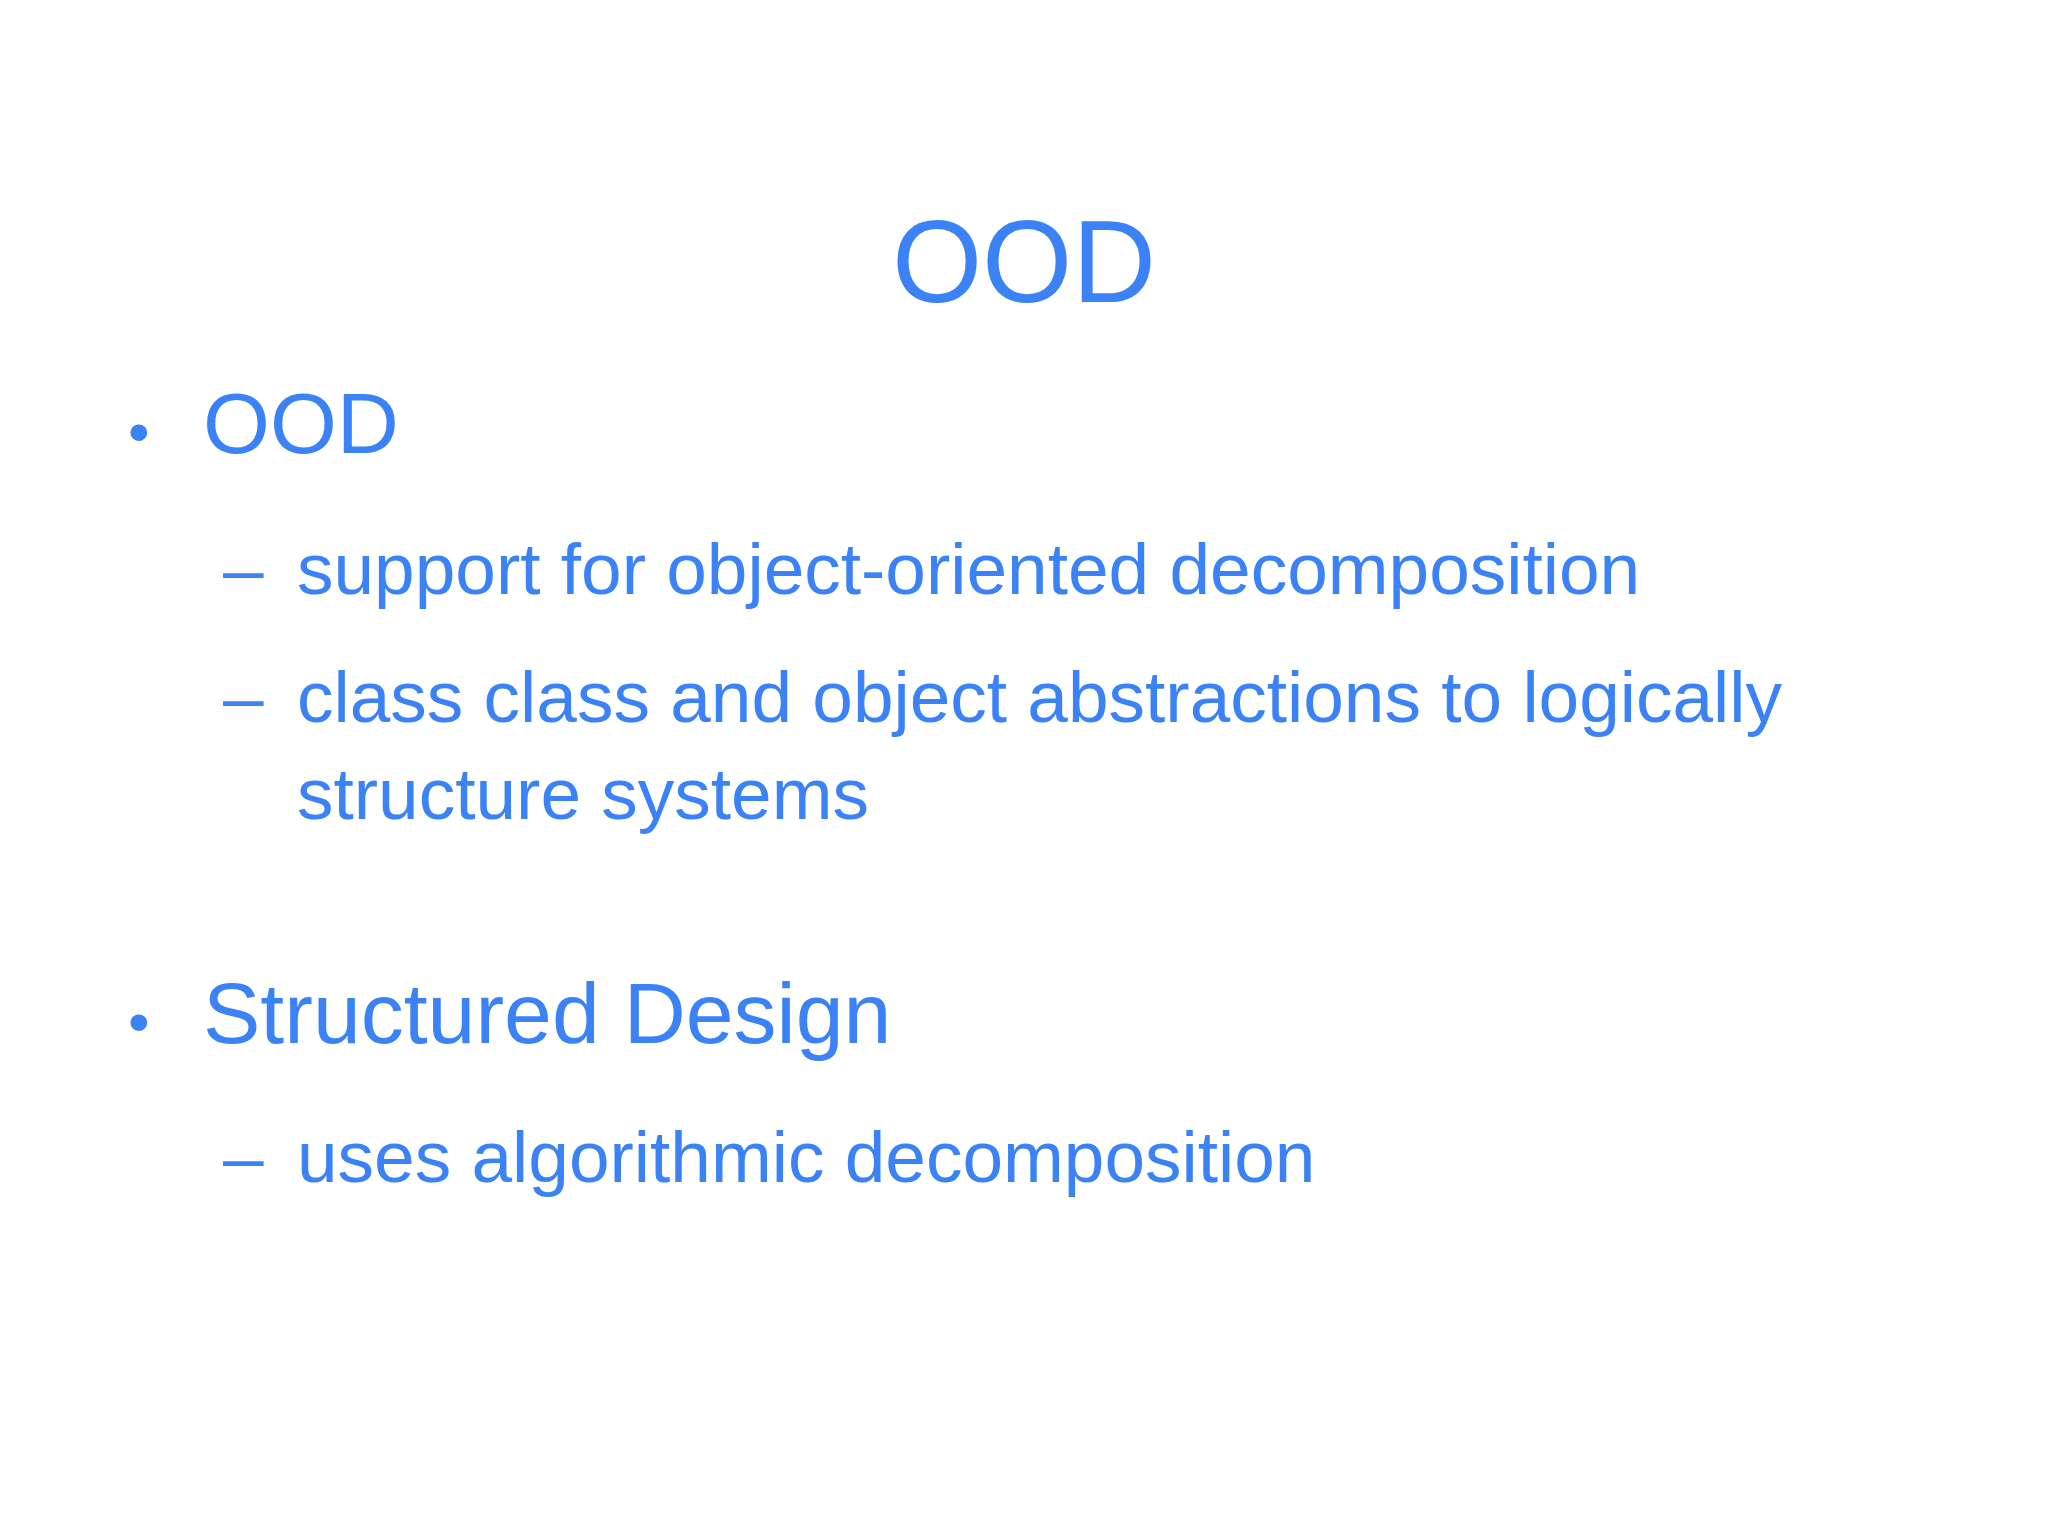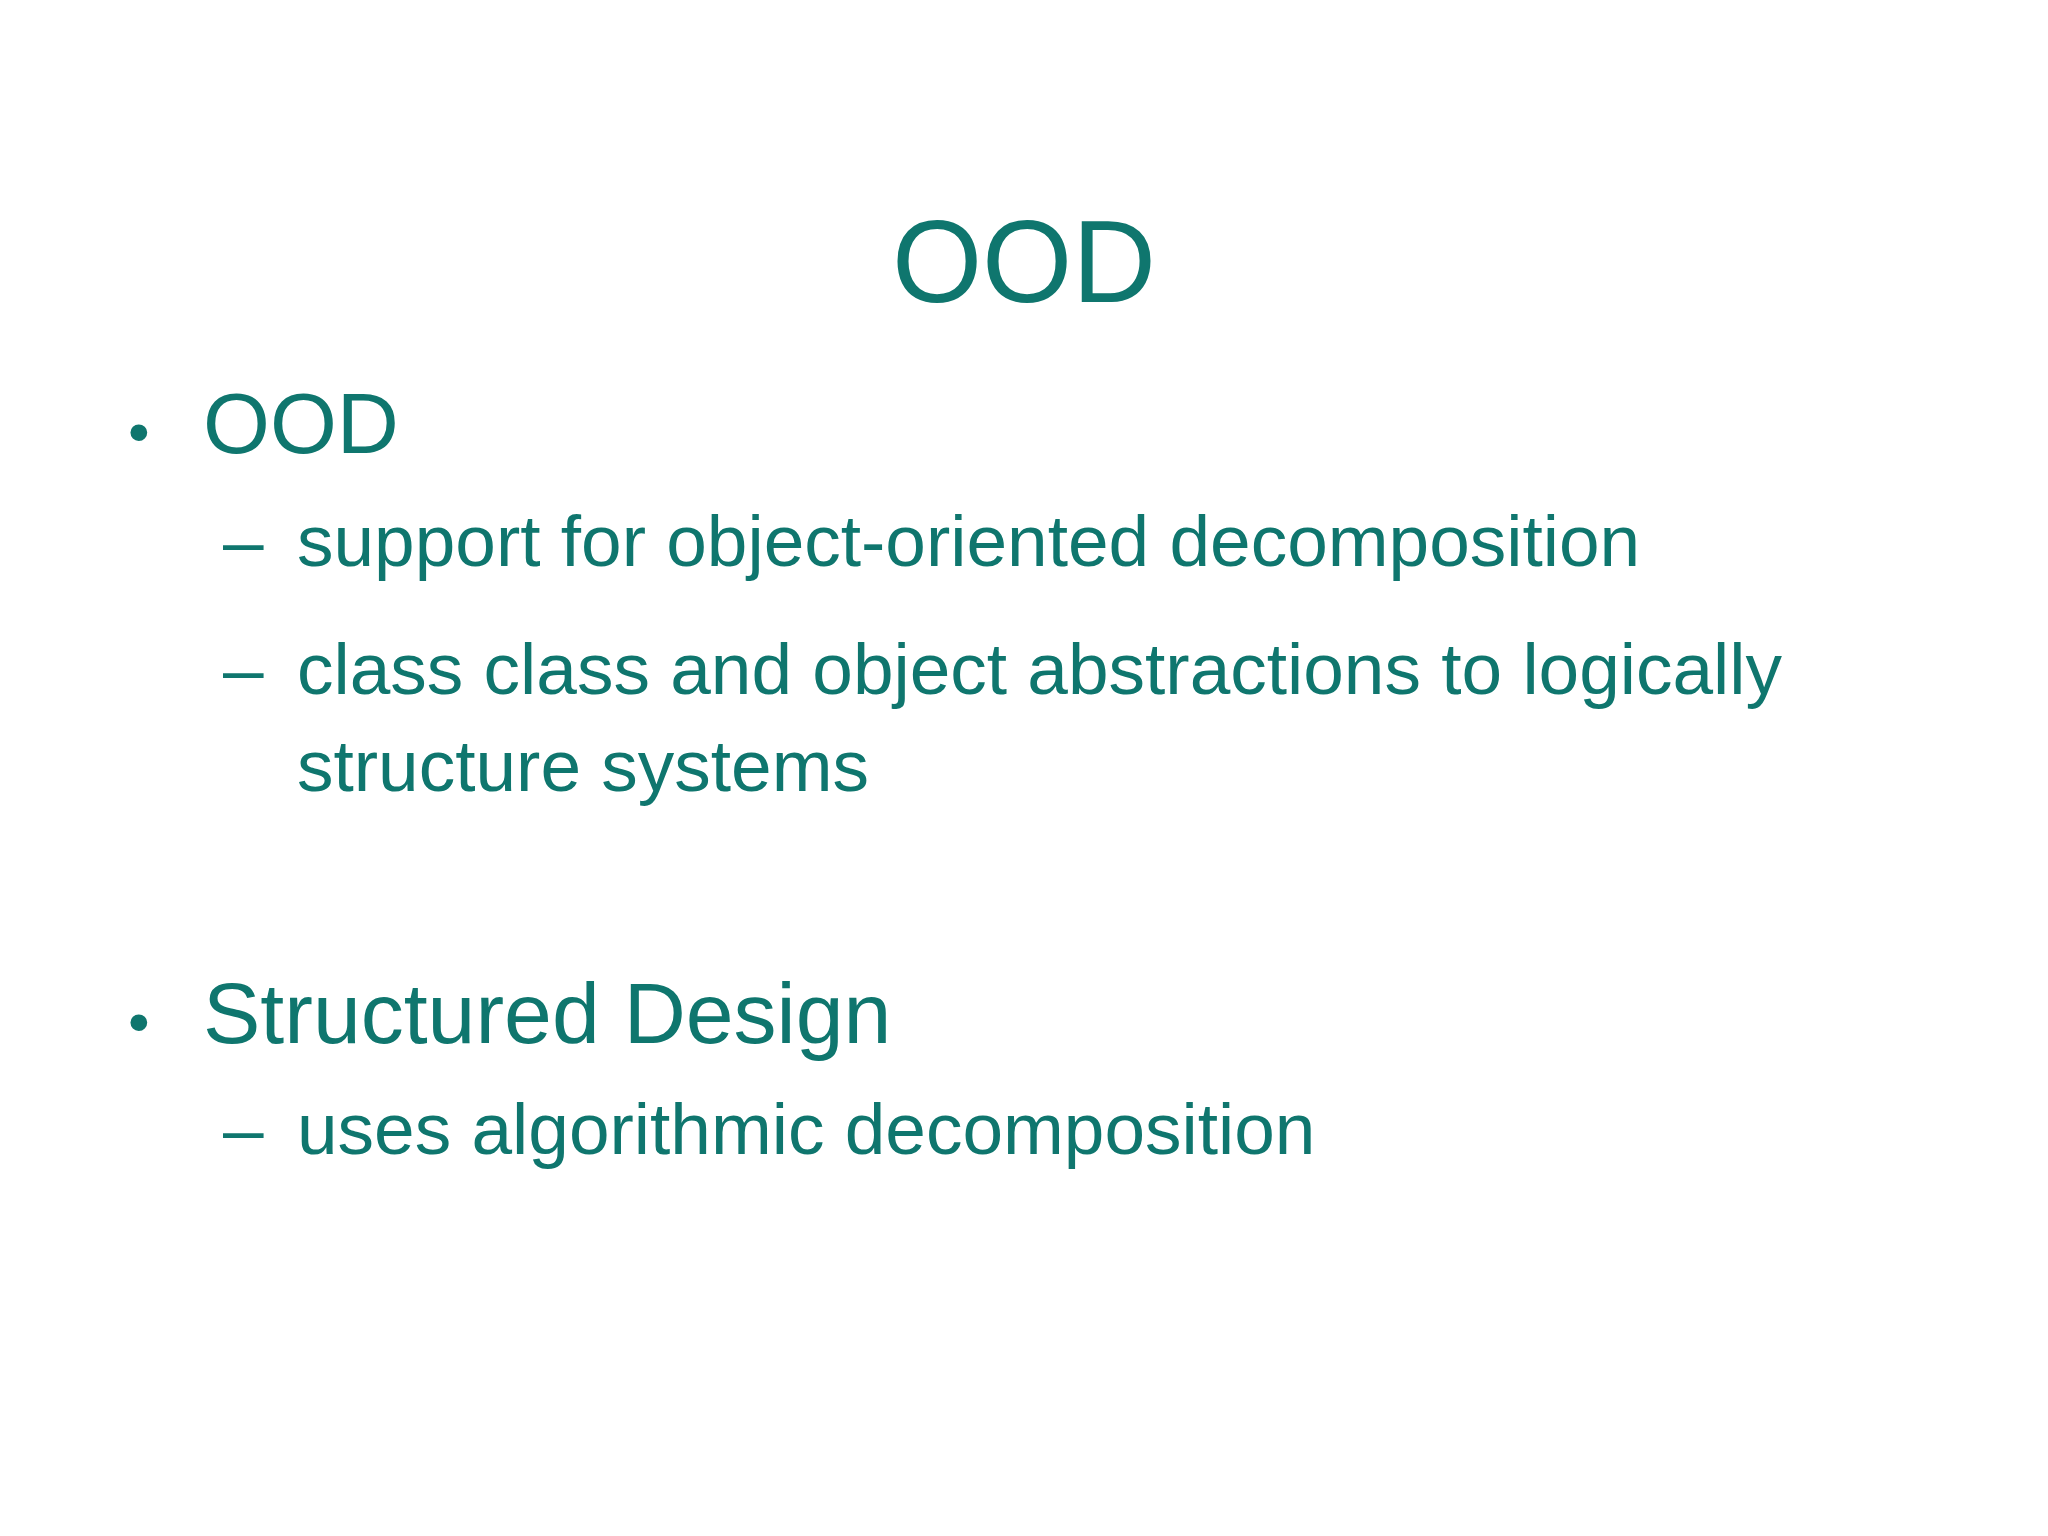--- a/index.html
+++ b/index.html
@@ -49,35 +49,36 @@
   }
   .marker2 {
     flex: 0 0 74px;
     width: 74px;
   }
   .txt1 {
     white-space: nowrap;
   }
   .txt2 {
     white-space: nowrap;
+    margin-top: 28px;
   }
   .txt2.wrap {
     white-space: normal;
     width: 1550px;
   }
   .r-b1   { top: 366px; }
   .r-s1   { top: 492px; }
   .r-s2   { top: 620px; }
   .r-b2   { top: 956px; }
   .r-s3   { top: 1080px; }
 </style>
 </head>
 <body>
 
-<div class="slide" style="background: rgb(255, 255, 255); color: #0f766e;">
+<div class="slide" style="background: rgb(255, 255, 255); color: #3b82f6;">
 
   <h1 class="title">OOD</h1>
 
   <div class="row lvl1 r-b1">
     <span class="marker1">•</span>
     <span class="txt1">OOD</span>
   </div>
 
   <div class="row lvl2 r-s1">
     <span class="marker2">–</span>

